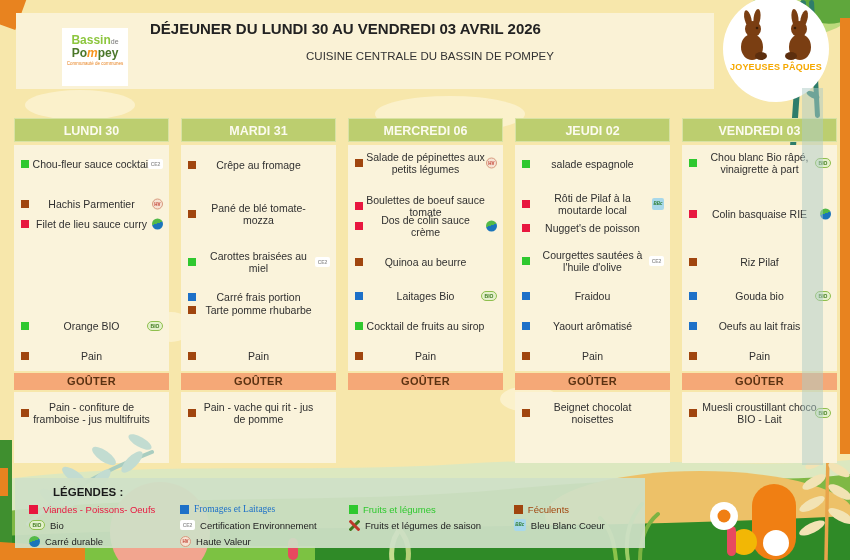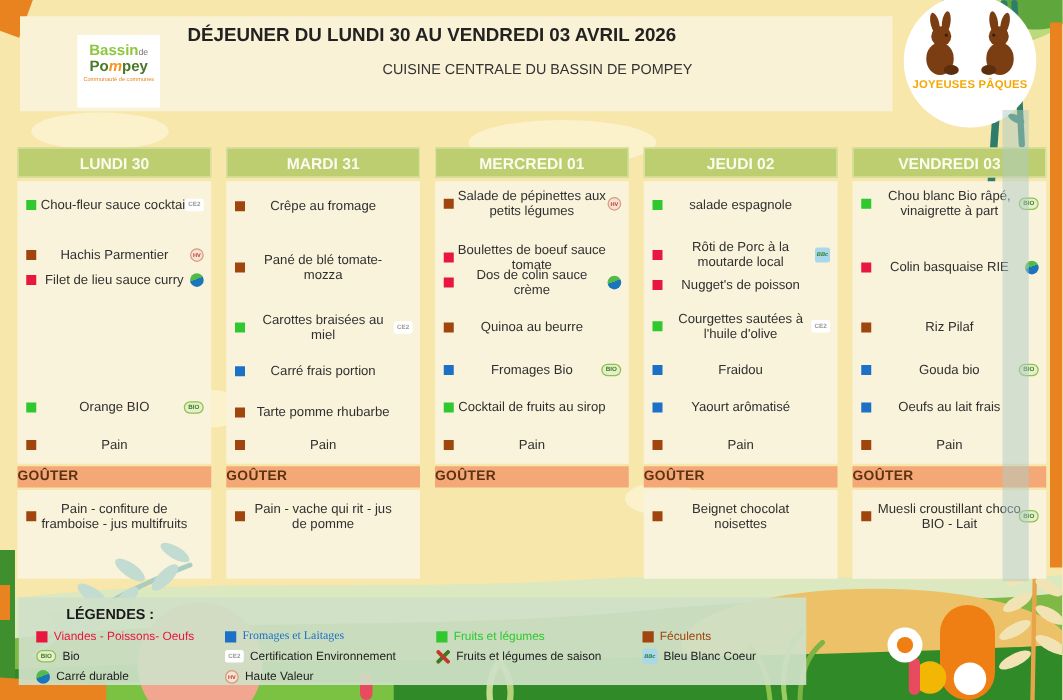--- a/index.html
+++ b/index.html
@@ -26,21 +26,21 @@
   #sub-title{position:absolute;left:150px;top:50px;width:560px;text-align:center;font-size:11.5px;color:#333;z-index:3;}
 
   
   #easter-circle{position:absolute;left:723px;top:-4px;width:106px;height:106px;background:#FFFFFF;border-radius:50%;z-index:3;text-align:center;}
   #easter-label{position:absolute;left:0;right:0;top:66px;font-size:9px;font-weight:bold;color:#F5A800;letter-spacing:0.2px;}
 
   
   .col{position:absolute;top:118px;width:155px;z-index:3;}
   .day{height:24px;line-height:24px;background:#BCCE6F;border:1px solid #D8E2A4;box-sizing:border-box;text-align:center;color:#FCFBEF;font-weight:bold;font-size:12.5px;}
   .body{position:relative;margin-top:3px;height:226px;background:#FAF3DB;}
-  .gouter-bar{margin-top:2px;height:17px;line-height:17px;background:#F5A877;font-weight:bold;font-size:11px;color:#5B3212;letter-spacing:0.3px;}
+  .gouter-bar{margin-top:2px;height:17px;line-height:17px;background:#F5A877;text-align:center;font-weight:bold;font-size:11px;color:#5B3212;letter-spacing:0.3px;}
   .gbody{position:relative;margin-top:2px;height:71px;background:#FAF3DB;}
   .item{position:absolute;left:3px;right:3px;height:34px;display:flex;align-items:center;}
   .lbl{flex:1;text-align:center;padding:0 15px;font-size:10.5px;color:#303030;line-height:1.18;}
   .sq{position:absolute;left:4px;top:50%;margin-top:-4px;width:8px;height:8px;}
   .sq.g{background:#2FC82F;} .sq.r{background:#E8173F;} .sq.b{background:#1D70C8;} .sq.br{background:#A0450E;}
 
   
   .badge{position:absolute;right:3px;top:50%;transform:translateY(-50%);box-sizing:border-box;}
   .badge.ce2{width:15px;height:10px;background:#FFFFFF;border-radius:2px;color:#9A9A9A;font-size:5px;line-height:10px;text-align:center;font-weight:bold;}
   .badge.bio{width:16px;height:10px;background:#E4F0CC;border:1px solid #8FBF4D;border-radius:5px;color:#3E7A1E;font-size:5px;line-height:8px;text-align:center;font-weight:bold;}
@@ -194,40 +194,40 @@
       </div>
       <div class="item" style="top:100px">
         <span class="sq g"></span>
         <span class="lbl">Carottes braisées au miel</span>
         <span class="badge ce2">CE2</span>
       </div>
       <div class="item" style="top:135px">
         <span class="sq b"></span>
         <span class="lbl">Carré frais portion</span>
       </div>
-      <div class="item" style="top:168px">
+      <div class="item" style="top:148px">
         <span class="sq br"></span>
         <span class="lbl">Tarte pomme rhubarbe</span>
       </div>
       <div class="item" style="top:194px">
         <span class="sq br"></span>
         <span class="lbl">Pain</span>
       </div>
     </div>
     <div class="gouter-bar">GOÛTER</div>
     <div class="gbody">
       <div class="item" style="top:4px">
         <span class="sq br"></span>
         <span class="lbl">Pain - vache qui rit - jus de pomme</span>
       </div>
     </div>
   </section>
 
   <section class="col" style="left:348px">
-    <header class="day">MERCREDI 01</header>
+    <header class="day">MERCREDI 06</header>
     <div class="body">
       <div class="item" style="top:1px">
         <span class="sq br"></span>
         <span class="lbl">Salade de pépinettes aux petits légumes</span>
         <span class="badge hv">HV</span>
       </div>
       <div class="item" style="top:44px">
         <span class="sq r"></span>
         <span class="lbl">Boulettes de boeuf sauce tomate</span>
       </div>
@@ -235,21 +235,21 @@
         <span class="sq r"></span>
         <span class="lbl">Dos de colin sauce crème</span>
         <span class="badge peche"></span>
       </div>
       <div class="item" style="top:100px">
         <span class="sq br"></span>
         <span class="lbl">Quinoa au beurre</span>
       </div>
       <div class="item" style="top:134px">
         <span class="sq b"></span>
-        <span class="lbl">Fromages Bio</span>
+        <span class="lbl">Laitages Bio</span>
         <span class="badge bio">BIO</span>
       </div>
       <div class="item" style="top:164px">
         <span class="sq g"></span>
         <span class="lbl">Cocktail de fruits au sirop</span>
       </div>
       <div class="item" style="top:194px">
         <span class="sq br"></span>
         <span class="lbl">Pain</span>
       </div>
@@ -259,21 +259,21 @@
 
   <section class="col" style="left:515px">
     <header class="day">JEUDI 02</header>
     <div class="body">
       <div class="item" style="top:2px">
         <span class="sq g"></span>
         <span class="lbl">salade espagnole</span>
       </div>
       <div class="item" style="top:42px">
         <span class="sq r"></span>
-        <span class="lbl">Rôti de Porc à la moutarde local</span>
+        <span class="lbl">Rôti de Pilaf à la moutarde local</span>
         <span class="badge bbc">BBc</span>
       </div>
       <div class="item" style="top:66px">
         <span class="sq r"></span>
         <span class="lbl">Nugget's de poisson</span>
       </div>
       <div class="item" style="top:99px">
         <span class="sq g"></span>
         <span class="lbl">Courgettes sautées à l'huile d'olive</span>
         <span class="badge ce2">CE2</span>

